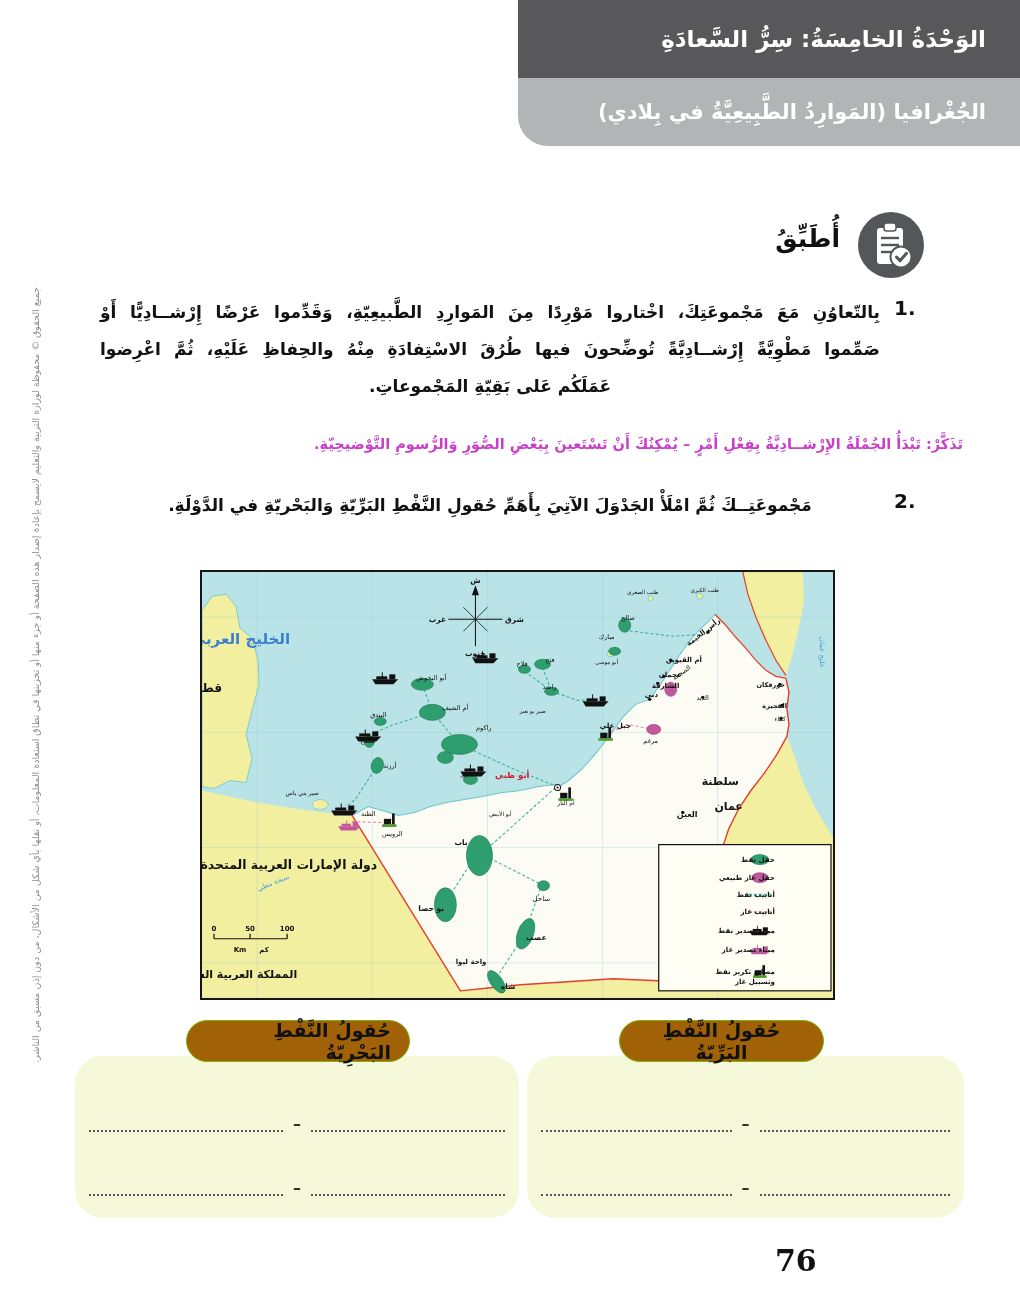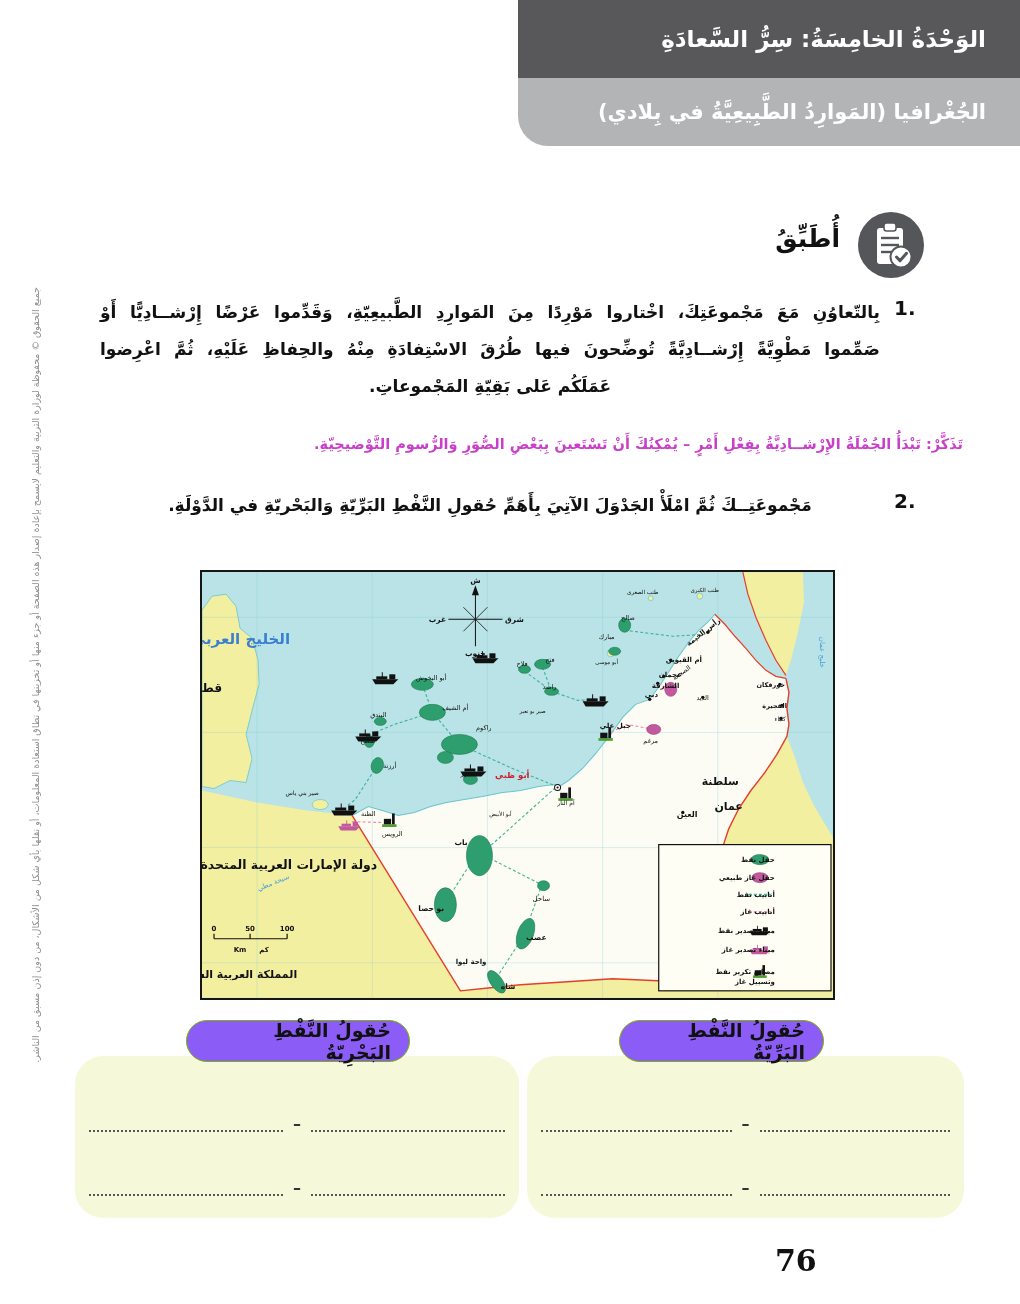--- a/index.html
+++ b/index.html
@@ -31,23 +31,23 @@
   .reminder{position:absolute;right:57px;top:436px;font-size:14.5px;font-weight:bold;color:#c93fc9;direction:rtl;}
 
   
   .map-frame{position:absolute;left:200px;top:570px;width:631px;height:426px;border:2px solid #161616;box-sizing:content-box;background:#b9e3e6;}
   .map-frame svg{display:block;width:100%;height:100%;}
 
   
   .panel{position:absolute;background:#f6f9d9;border-radius:28px;height:162px;top:1056px;}
   .panel-offshore{left:75px;width:444px;}
   .panel-onshore{right:56px;width:437px;}
-  .pill{position:absolute;top:1020px;height:42px;background:#8b5cf6;border:1px solid #7ab500;border-radius:22px;
+  .pill{position:absolute;top:1020px;height:42px;background:#a16207;border:1px solid #7ab500;border-radius:22px;
     display:flex;align-items:center;justify-content:center;font-size:19px;font-weight:bold;color:#111;z-index:3;padding:0 18px;box-sizing:border-box;}
-  .pill-onshore{right:196px;width:205px;}
+  .pill-onshore{right:196px;width:205px;text-align:center;}
   .pill-offshore{left:186px;width:224px;}
   .rows{position:absolute;left:14px;right:14px;top:52px;display:flex;flex-direction:column;gap:40px;}
   .arow{display:flex;align-items:flex-end;direction:rtl;gap:10px;height:24px;}
   .dots{flex:1;border-bottom:2px dotted #555;height:100%;}
   .dash{font-weight:bold;color:#333;font-size:16px;line-height:16px;}
 
   .pagenum{position:absolute;left:775px;top:1243px;font-family:"DejaVu Serif","Liberation Serif",serif;
     font-size:30px;font-weight:bold;color:#111;}
 </style>
 </head>

